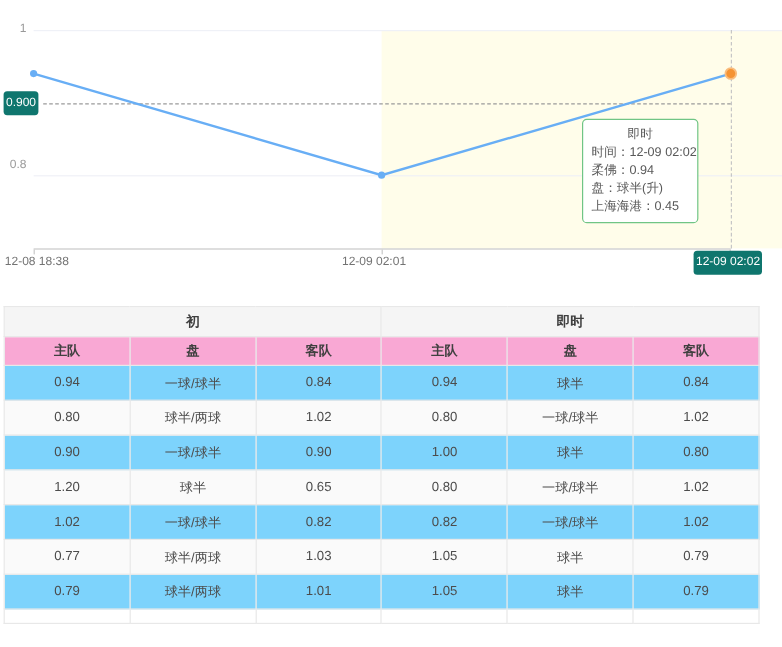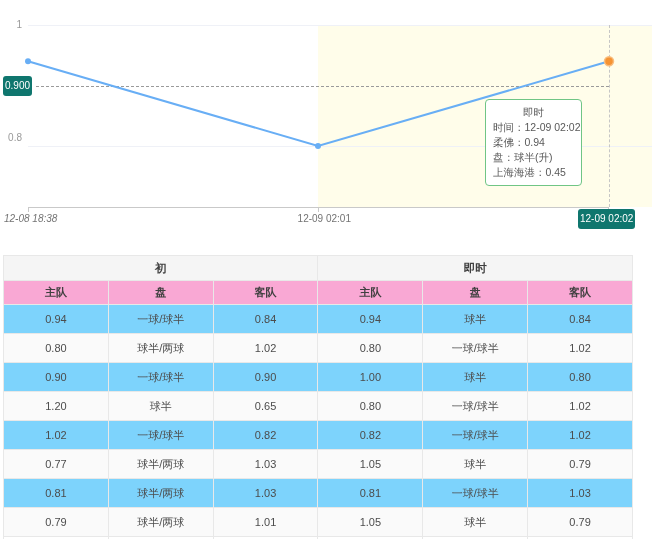--- a/index.html
+++ b/index.html
@@ -27,22 +27,22 @@
   .y-label.y08 { left:6px; top:132px; width:16px; text-align:right; }
 
   .badge {
     position:absolute; background:#0f766e; color:#fff; font-size:10px;
     padding:4px 2px; border-radius:3px; line-height:12px; white-space:nowrap;
   }
   .badge.y-badge { left:3px; top:76px; }
   .badge.x-badge { left:578px; top:209px; }
 
   .x-label { position:absolute; top:213px; font-size:10px; color:#737373; white-space:nowrap; }
-  .x-label.x0 { left:4px;font-style:italic; }
-  .x-label.x1 { left:285px; width:66px; text-align:right; }
+  .x-label.x0 { left:4px; }
+  .x-label.x1 { left:285px; width:66px; text-align:left; }
 
   .tooltip {
     position:absolute; left:485px; top:99px; width:97px; box-sizing:border-box;
     background:#fff; border:1px solid #70c585; border-radius:4px;
     padding:5px 7px; font-size:10.5px; color:#595959; line-height:15px;
     white-space:nowrap;
   }
   .tooltip .tt-title { text-align:center; }
 
   
@@ -155,28 +155,20 @@
         </tr>
         <tr>
           <td>0.77</td>
           <td>球半/两球</td>
           <td>1.03</td>
           <td>1.05</td>
           <td>球半</td>
           <td>0.79</td>
         </tr>
         <tr>
-          <td>0.81</td>
-          <td>球半/两球</td>
-          <td>1.03</td>
-          <td>0.81</td>
-          <td>一球/球半</td>
-          <td>1.03</td>
-        </tr>
-        <tr>
           <td>0.79</td>
           <td>球半/两球</td>
           <td>1.01</td>
           <td>1.05</td>
           <td>球半</td>
           <td>0.79</td>
         </tr>
         <tr class="partial">
           <td></td>
           <td></td>

